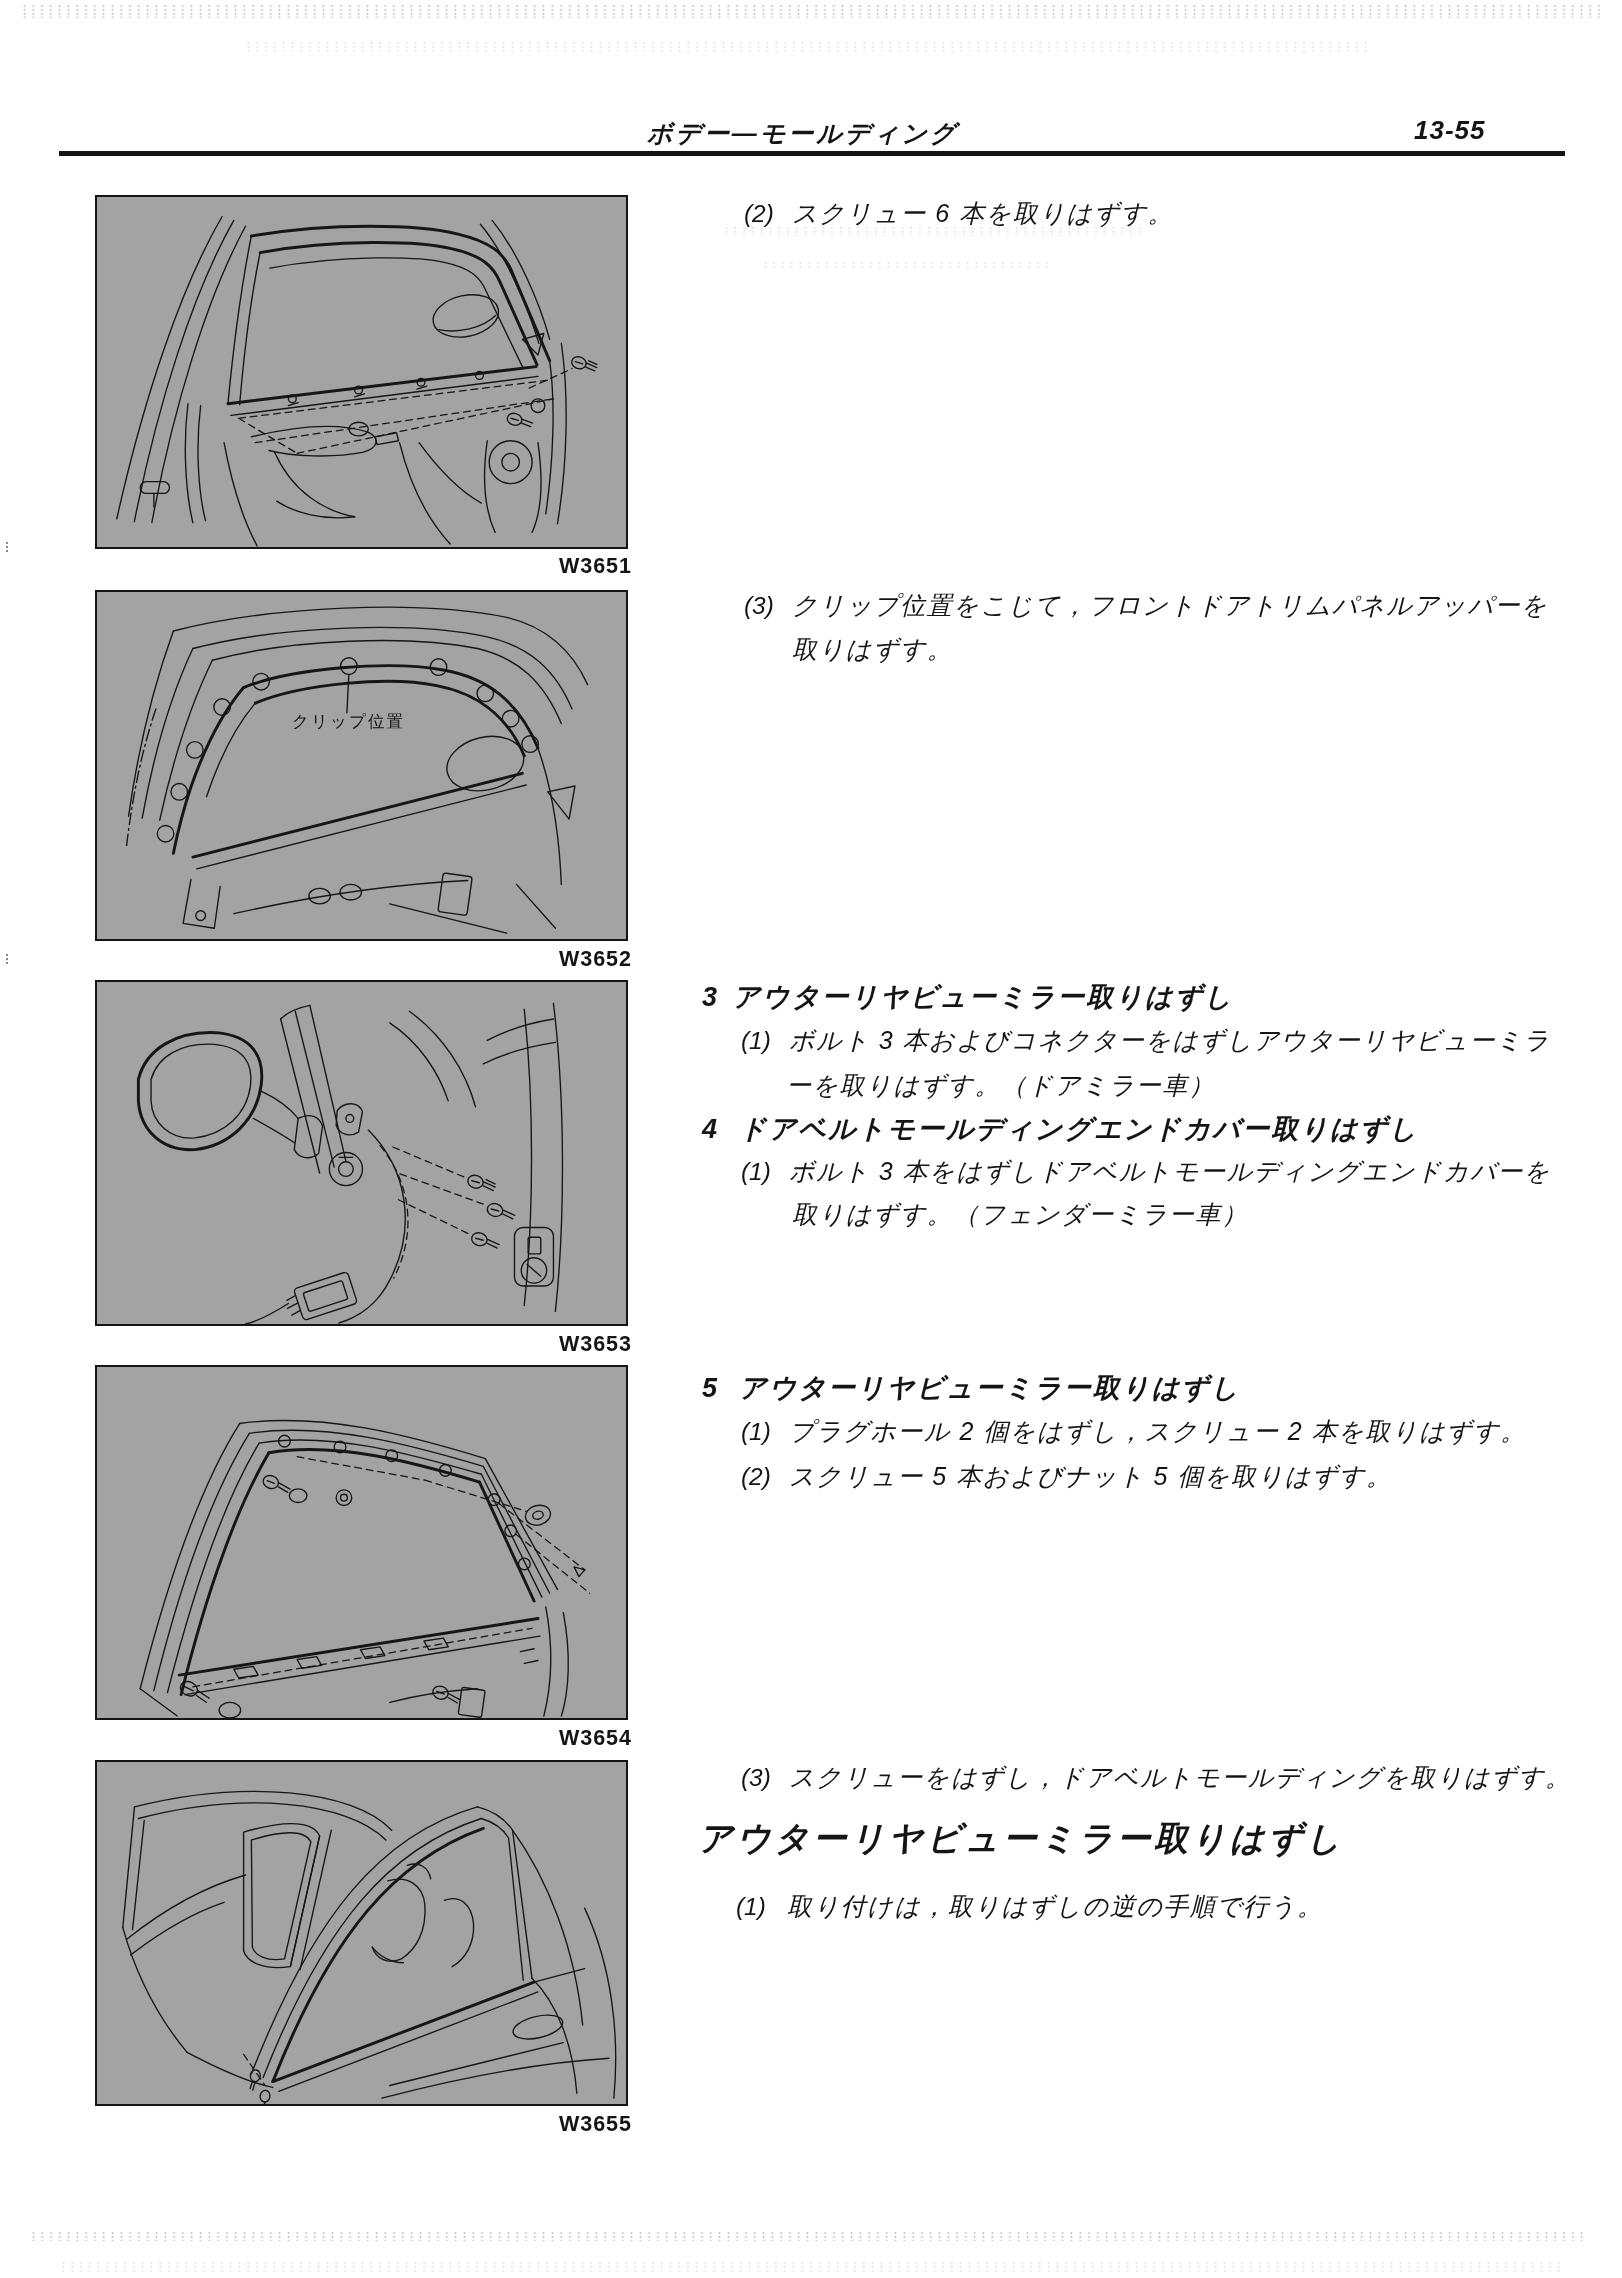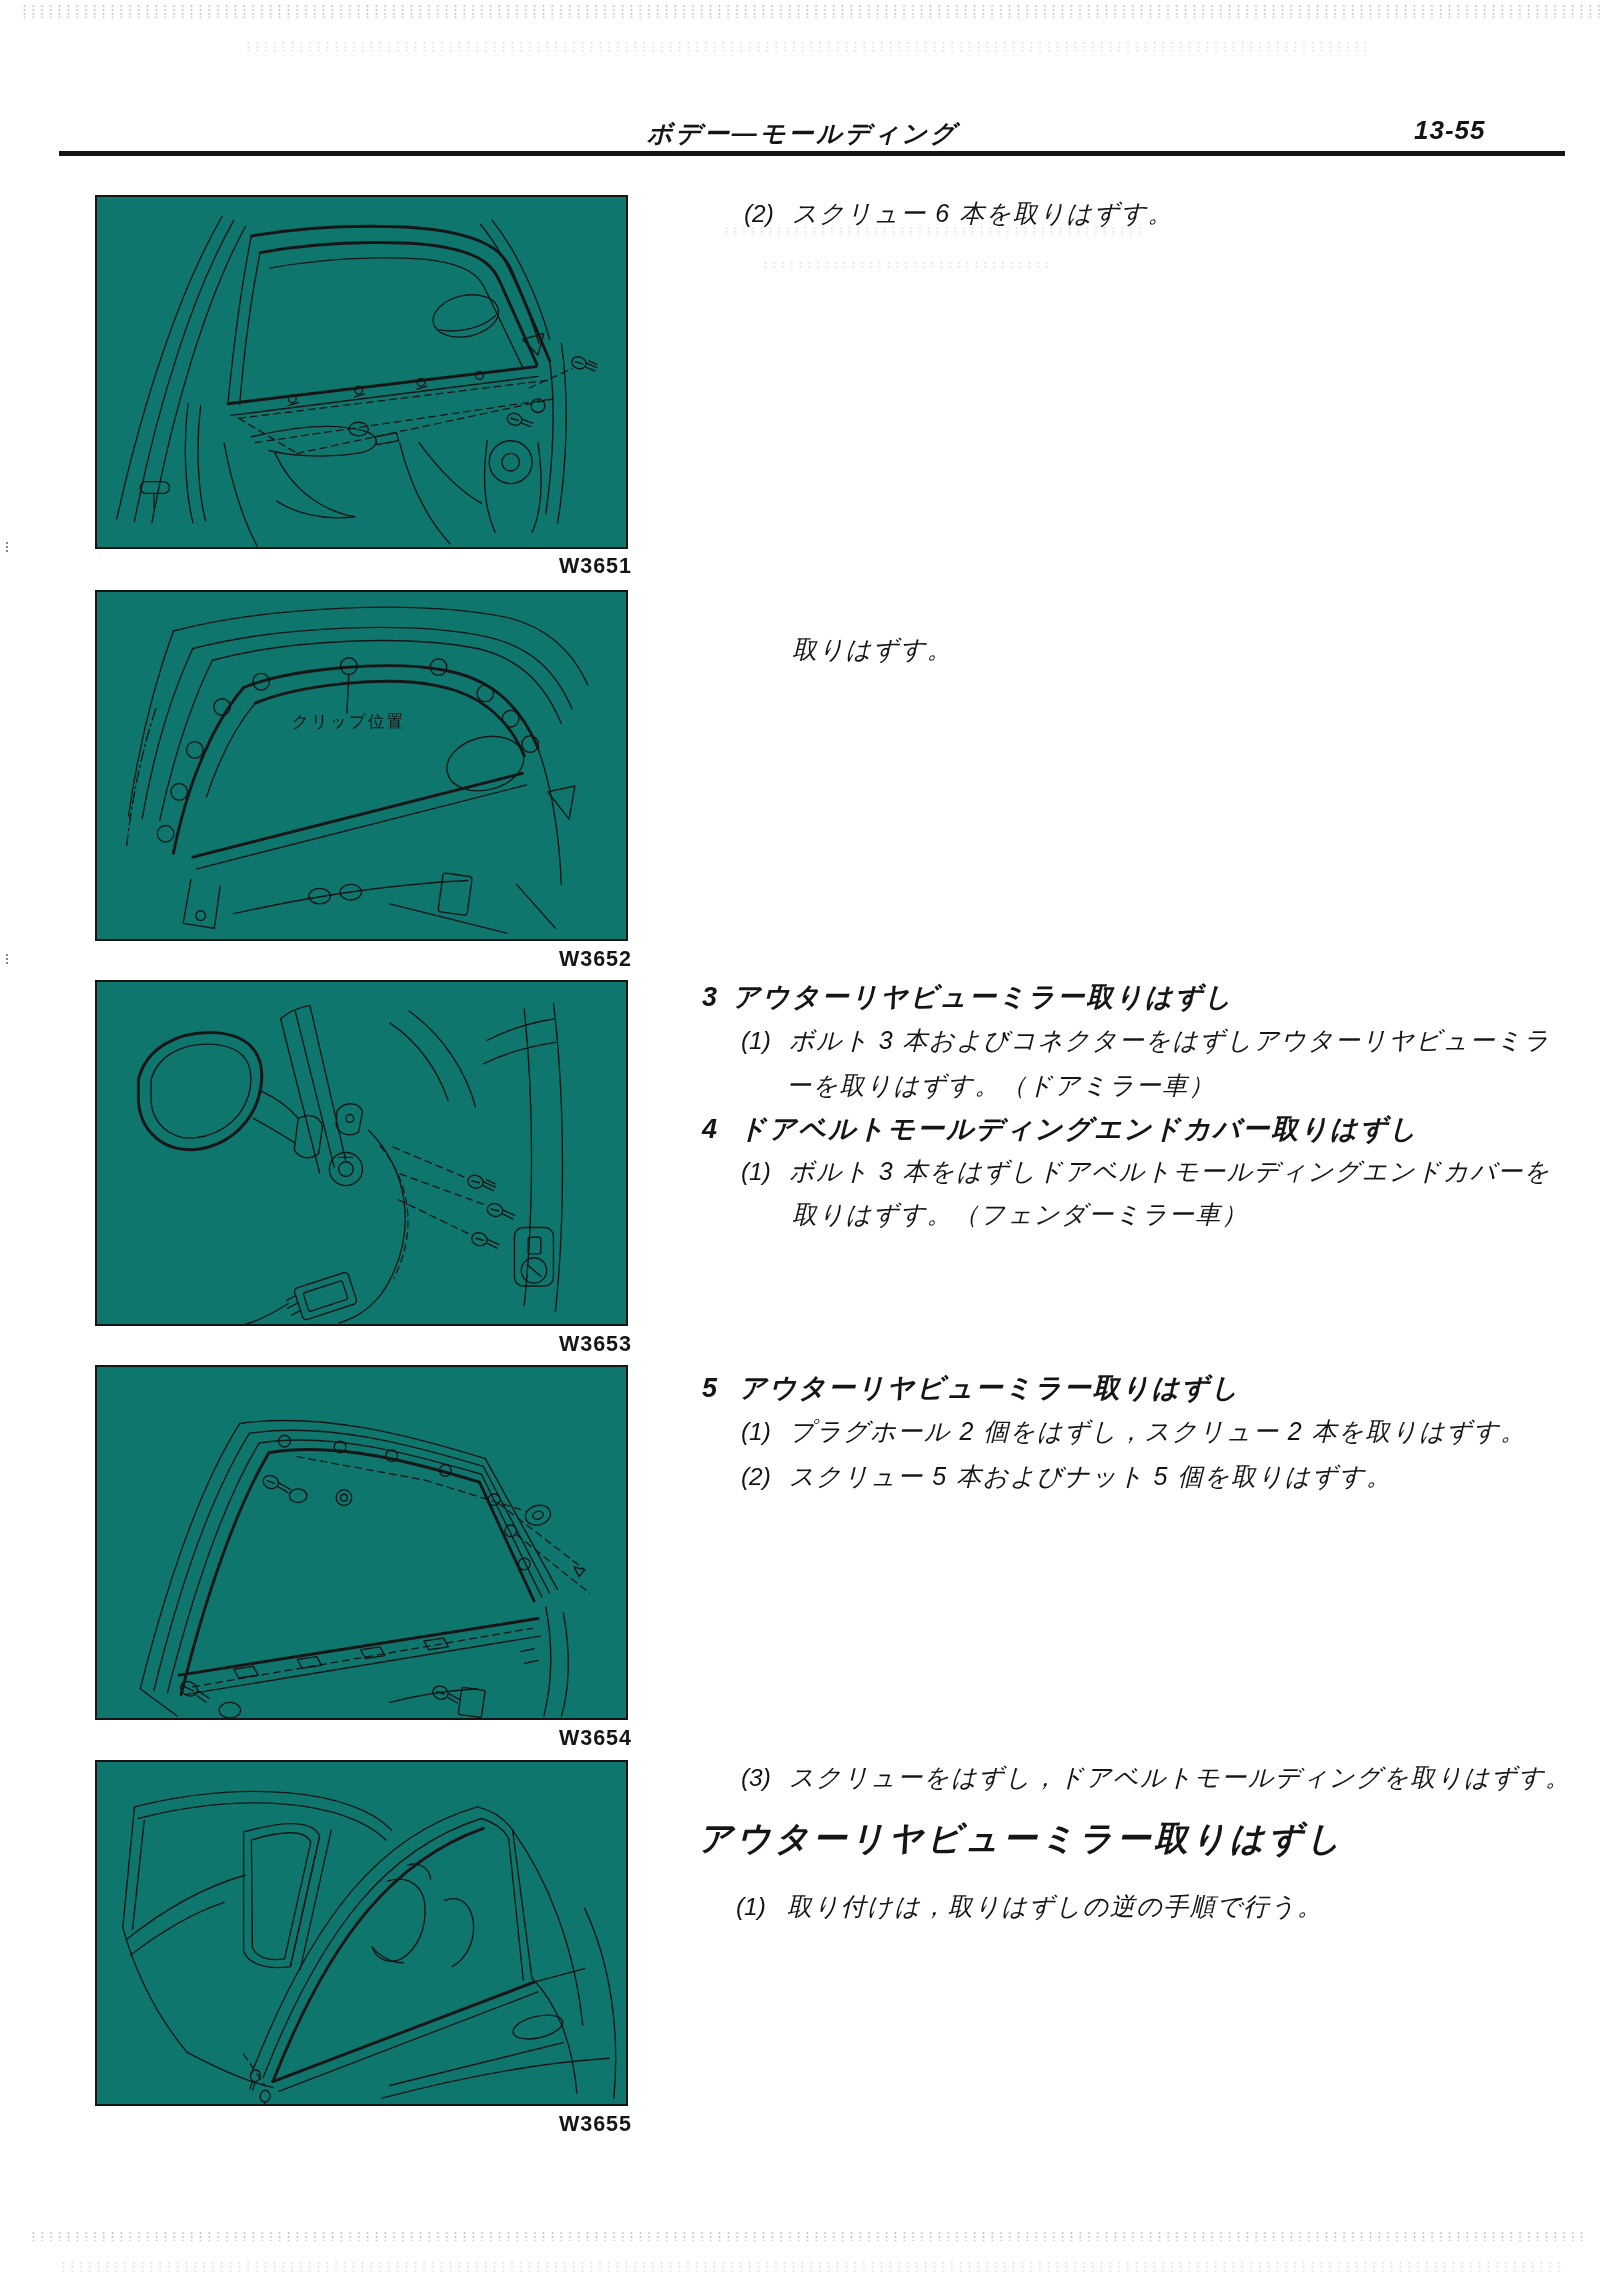--- a/index.html
+++ b/index.html
@@ -13,21 +13,21 @@
   }
   .abs{position:absolute;white-space:nowrap;font-style:italic;}
   .doc-title{font-size:25px;font-weight:bold;letter-spacing:2.9px;}
   .page-num{font-size:26px;font-weight:bold;letter-spacing:1px;}
   .rule{position:absolute;background:#141414;}
   .body-line{font-size:25px;letter-spacing:1.5px;}
   .item-num{display:inline-block;width:48px;font-size:24.4px;letter-spacing:0;}
   .sec-num{font-size:27px;font-weight:bold;}
   .sec-title{font-size:27px;font-weight:bold;letter-spacing:2px;}
   .big-head{font-size:34px;font-weight:bold;letter-spacing:3.4px;}
-  .figure{position:absolute;left:95px;width:529px;border:2.9px solid #151515;background:#0f766e;}
+  .figure{position:absolute;left:95px;width:529px;border:2.9px solid #151515;background:#a3a3a3;}
   .figure svg{display:block;}
   .figure svg *{fill:none;stroke:#161616;stroke-linecap:round;stroke-linejoin:round;}
   .figure svg .h{stroke-width:3px;}
   .figure svg .l{stroke-width:1.4px;}
   .figure svg .d{stroke-width:1.3px;stroke-dasharray:7 5;}
   .fig-label{position:absolute;left:95px;width:537px;text-align:right;
     font-size:21.5px;font-weight:bold;letter-spacing:1px;}
   .fig-annot{position:absolute;font-size:16.6px;letter-spacing:2px;color:#111;}
   .noise{position:absolute;
     background-image:radial-gradient(circle,#777 0.7px,transparent 1.2px);
@@ -326,20 +326,23 @@
       <path class="l" d="M26,170 C40,220 62,262 92,298"></path>
       <path class="l" d="M92,298 C130,318 160,330 180,334"></path>
     </svg>
   </div>
   <div class="fig-label" style="top:2112px;">W3655</div>
 
   <div class="abs body-line" style="left:744px;top:197px;">
     <span class="item-num">(2)</span><span>スクリュー 6 本を取りはずす。</span>
   </div>
 
+  <div class="abs body-line" style="left:744px;top:589px;">
+    <span class="item-num">(3)</span><span>クリップ位置をこじて，フロントドアトリムパネルアッパーを</span>
+  </div>
   <div class="abs body-line" style="left:792px;top:633px;">取りはずす。</div>
 
   <div class="abs" style="left:702px;top:979px;">
     <span class="sec-num">3</span>
     <span class="sec-title" style="margin-left:11px;">アウターリヤビューミラー取りはずし</span>
   </div>
   <div class="abs body-line" style="left:741px;top:1024px;">
     <span class="item-num">(1)</span><span>ボルト 3 本およびコネクターをはずしアウターリヤビューミラ</span>
   </div>
   <div class="abs body-line" style="left:786px;top:1069px;">ーを取りはずす。（ドアミラー車）</div>

